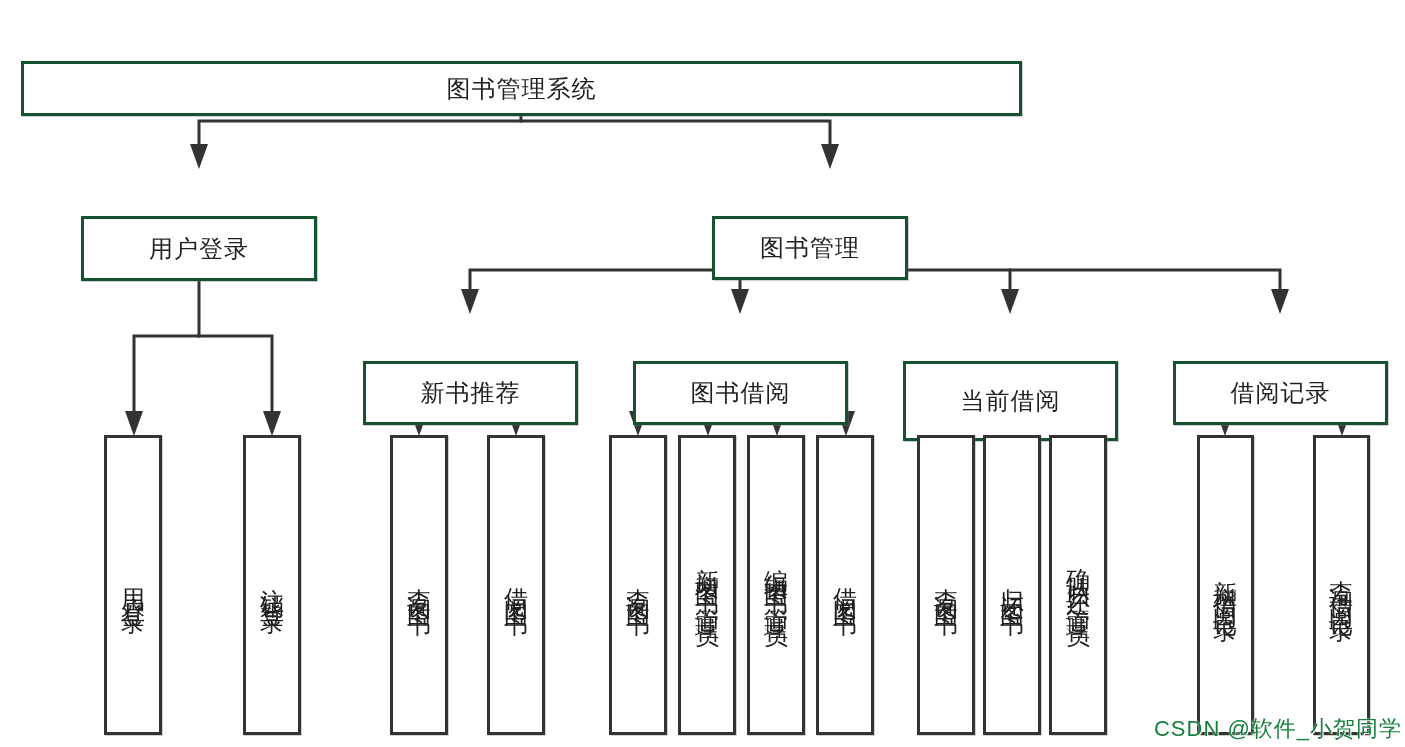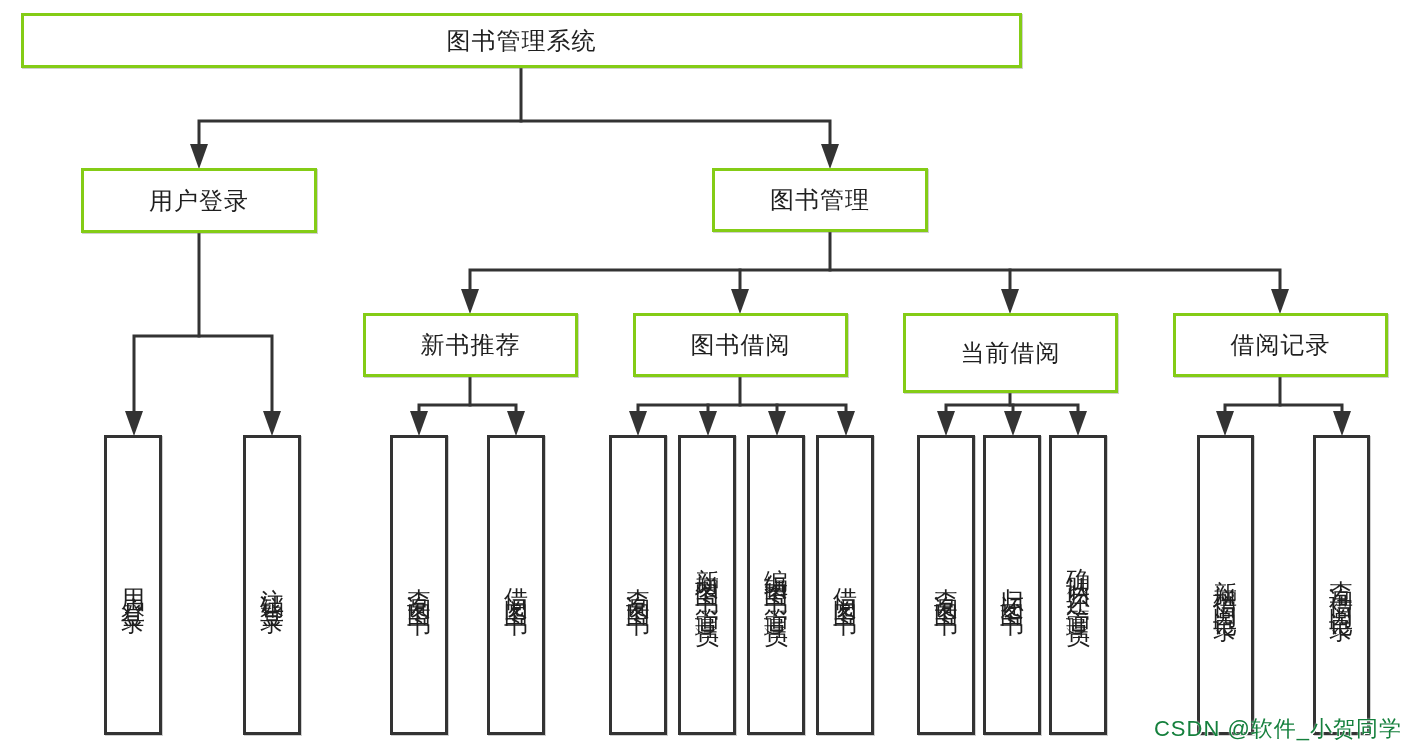--- a/index.html
+++ b/index.html
@@ -17,30 +17,31 @@
   }
   .wires {
     position: absolute;
     left: 0;
     top: 0;
     z-index: 1;
   }
   .box {
     position: absolute;
     box-sizing: border-box;
-    border: 3px solid #84cc16;
+    border: 3px solid #14532d;
     background: #ffffff;
     color: #1f1f1f;
     display: flex;
     align-items: center;
     justify-content: center;
     font-size: 24px;
     letter-spacing: 1px;
     z-index: 2;
     box-shadow: 1px 1px 0 rgba(120,120,120,0.35);
+    margin-top: 48px;
   }
   .leaf {
     position: absolute;
     box-sizing: border-box;
     border: 3px solid #333333;
     background: #ffffff;
     color: #1f1f1f;
     width: 58px;
     top: 435px;
     height: 300px;
@@ -120,21 +121,21 @@
       <polygon points="1004,411 1022,411 1013,436"></polygon>
       <polygon points="1069,411 1087,411 1078,436"></polygon>
       <polygon points="1216,411 1234,411 1225,436"></polygon>
       <polygon points="1333,411 1351,411 1342,436"></polygon>
     </g>
   </svg>
 
   <div class="box" style="left:21px; top:13px; width:1001px; height:55px;">图书管理系统</div>
 
   <div class="box" style="left:81px; top:168px; width:236px; height:65px;">用户登录</div>
-  <div class="box" style="left:712px; top:168px; width:216px; height:64px;">图书管理</div>
+  <div class="box" style="left:712px; top:168px; width:196px; height:64px;">图书管理</div>
 
   <div class="box" style="left:633px; top:313px; width:215px; height:64px;">图书借阅</div>
   <div class="box" style="left:363px; top:313px; width:215px; height:64px;">新书推荐</div>
   <div class="box" style="left:903px; top:313px; width:215px; height:80px;">当前借阅</div>
   <div class="box" style="left:1173px; top:313px; width:215px; height:64px;">借阅记录</div>
 
   <div class="leaf" style="left:104px;">用户登录</div>
   <div class="leaf" style="left:243px;">注销登录</div>
 
   <div class="leaf" style="left:390px;">查询图书</div>

